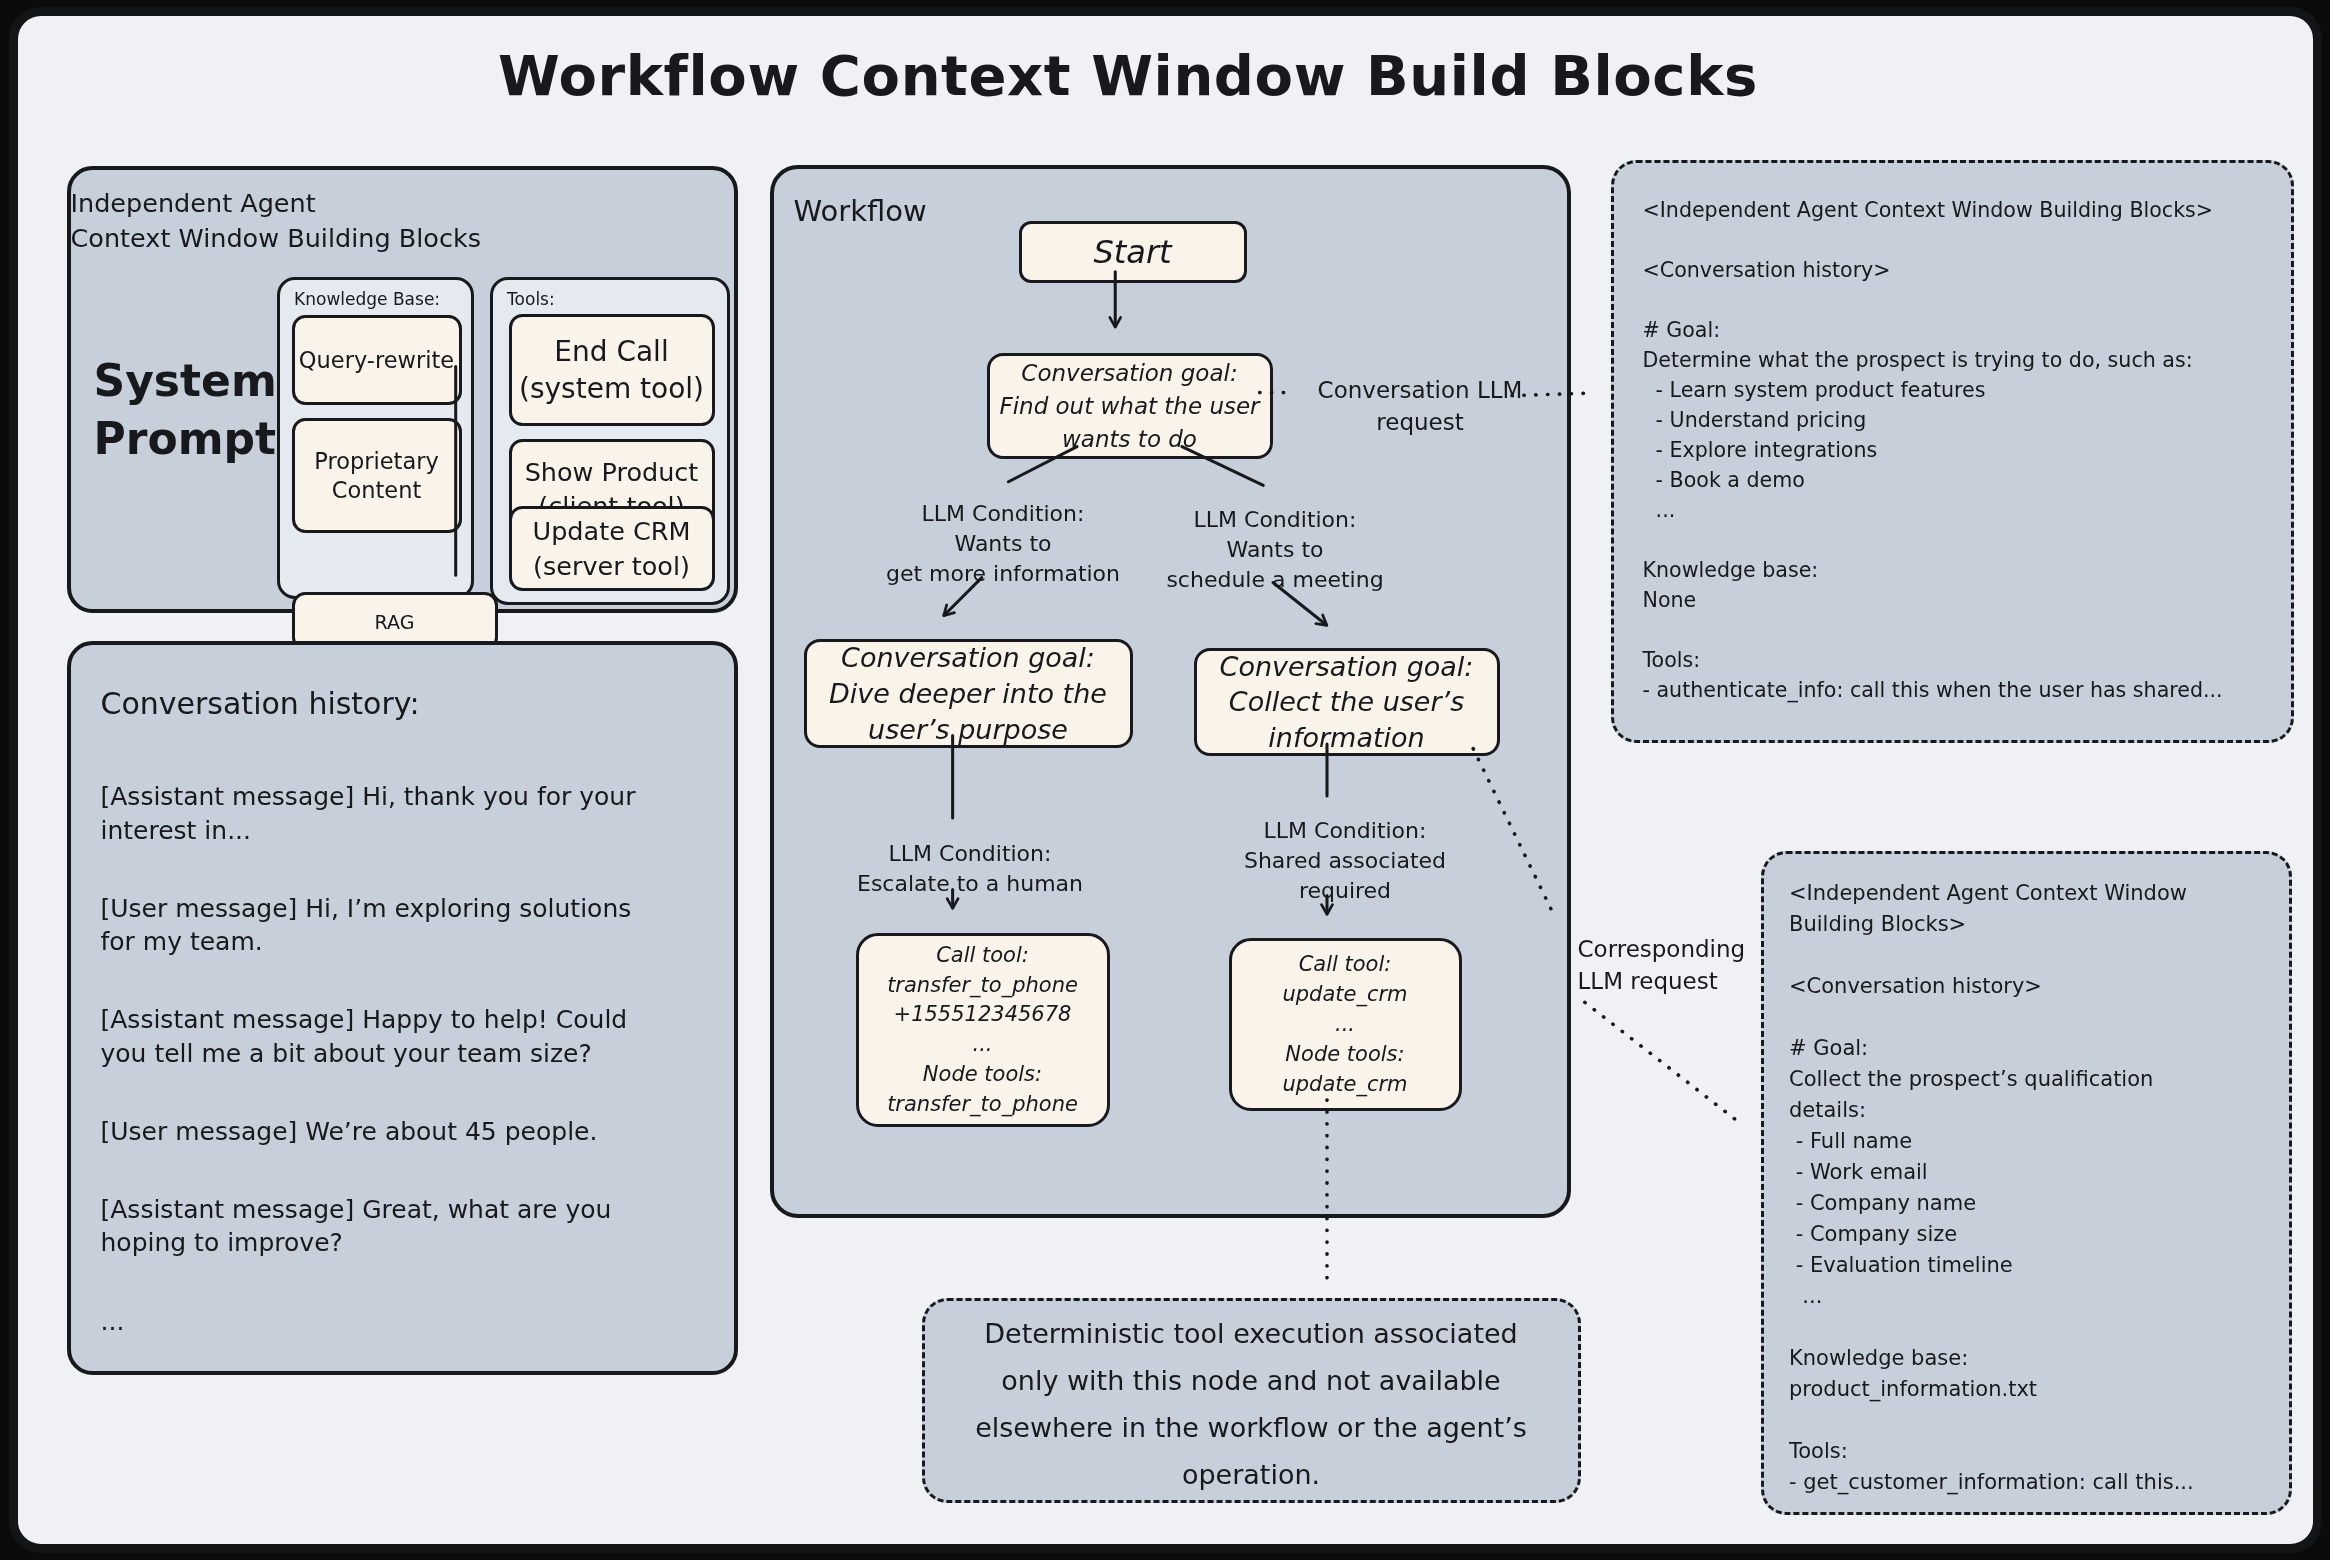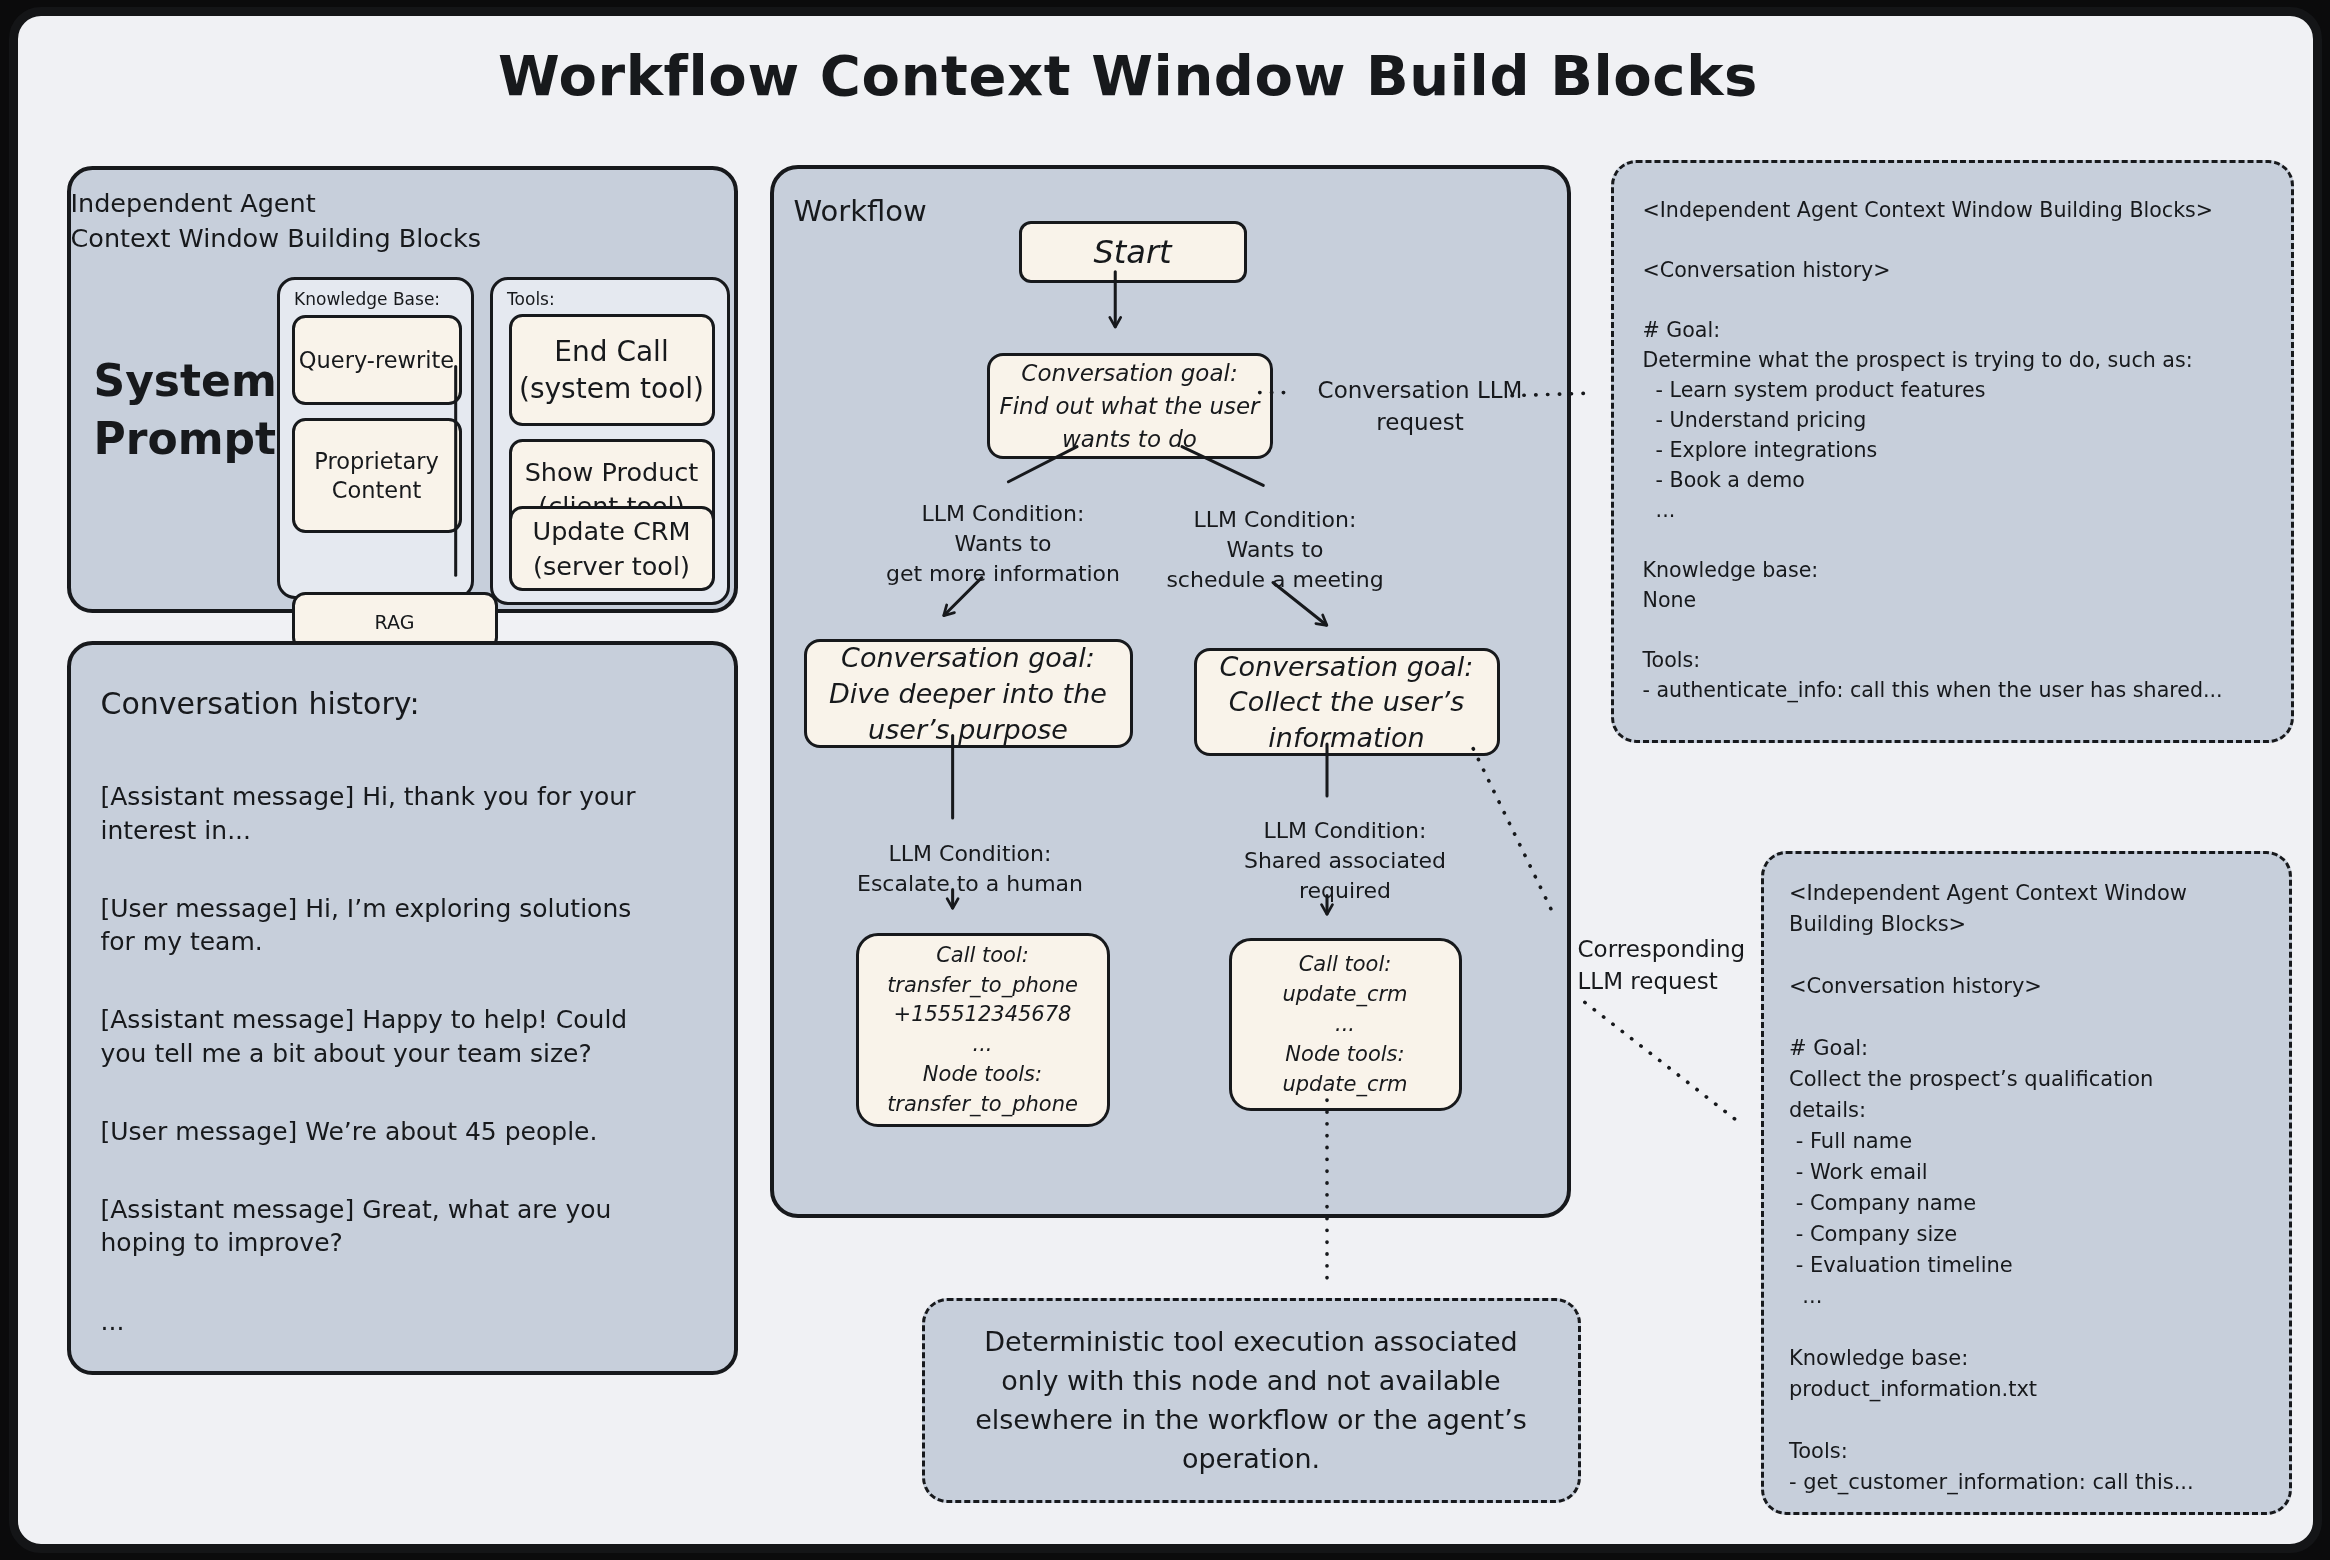--- a/index.html
+++ b/index.html
@@ -68,21 +68,21 @@
 
   
   #cw-top{left:1593px;top:144px;width:683px;height:583px;padding:32px 29px;}
   #cw-top .cw-line{font-size:20.6px;line-height:30px;min-height:30px;white-space:pre-wrap;}
   #cw-bottom{left:1743px;top:835px;width:531px;height:664px;padding:24px 25.5px;}
   #cw-bottom .cw-line{font-size:21px;line-height:31px;min-height:31px;white-space:pre-wrap;}
 
   
   #note-box{left:904px;top:1282px;width:659px;height:205px;display:flex;flex-direction:column;
             justify-content:center;align-items:center;text-align:center;}
-  #note-box .note-line{font-size:27px;line-height:1.44;}
+  #note-box .note-line{font-size:27px;line-height:1.44;margin-top:8px;}
 
   #connector-layer{position:absolute;left:0;top:0;width:2330px;height:1560px;pointer-events:none;z-index:6;}
 </style>
 </head>
 <body>
 
 <div class="frame">
 
   <div class="title">Workflow Context Window Build Blocks</div>
 

